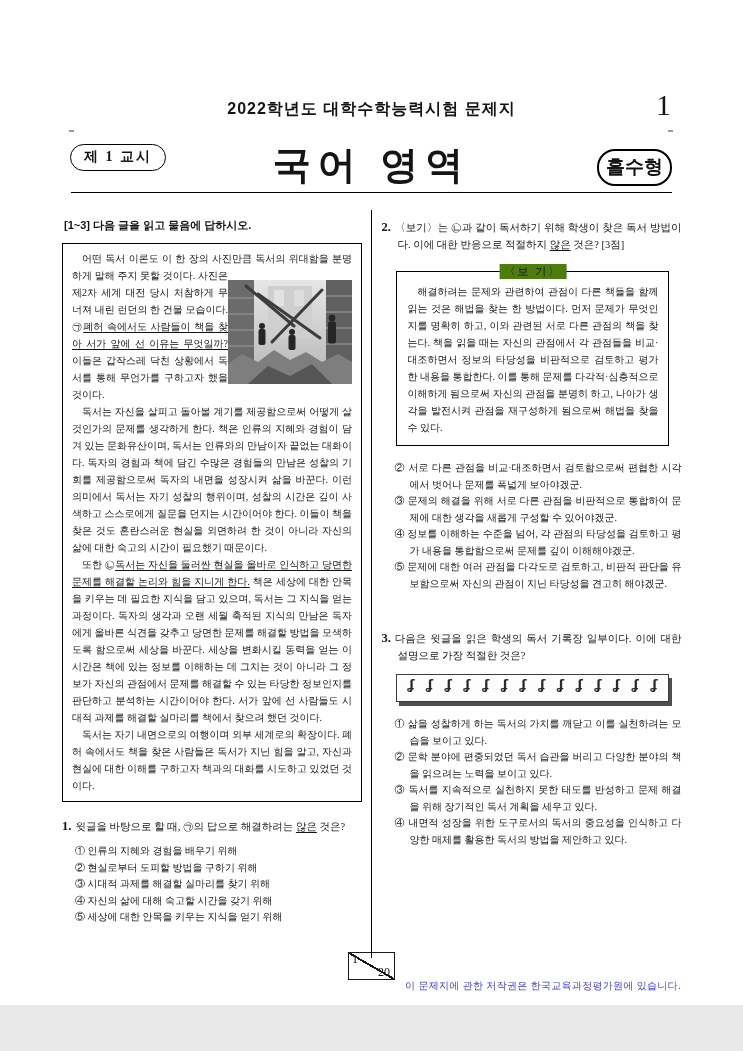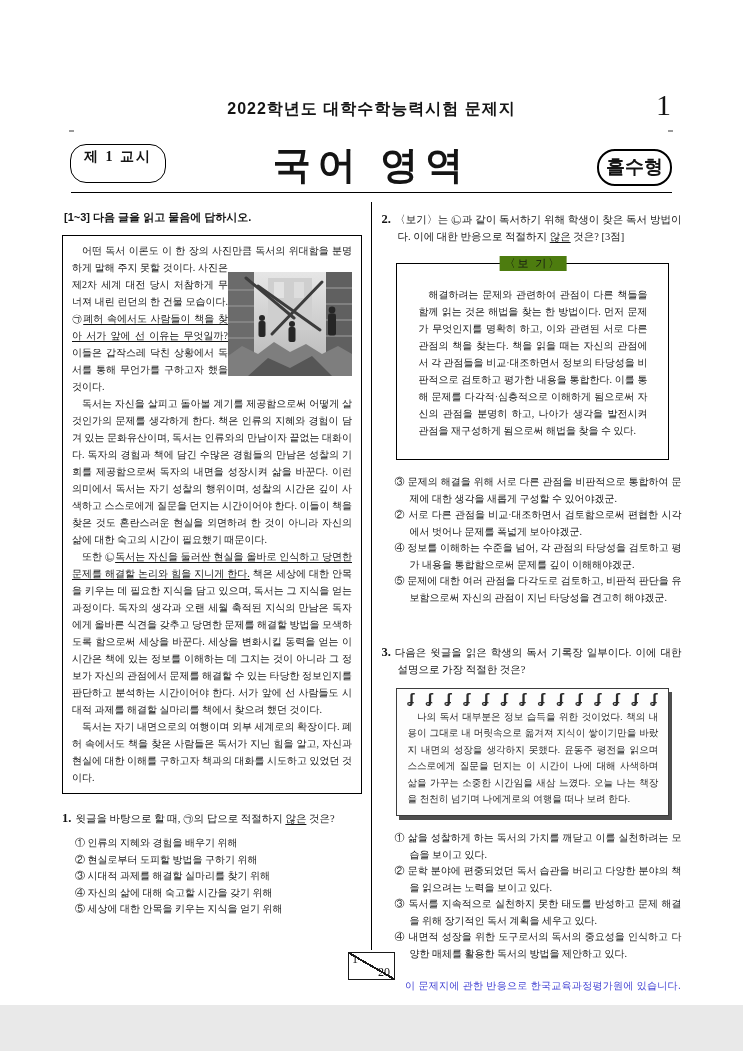--- a/index.html
+++ b/index.html
@@ -6,29 +6,29 @@
   .page{position:relative;width:743px;height:1005px;margin:0 auto;background:#fff;
         font-family:"Liberation Serif","DejaVu Serif",serif;color:#141414;overflow:hidden;}
 
   
   .exam-title{position:absolute;top:99px;left:0;width:100%;text-align:center;
               font-family:"Liberation Sans","DejaVu Sans",sans-serif;font-weight:700;font-size:16px;letter-spacing:1px;}
   .page-number{position:absolute;top:88px;right:72px;font-size:30px;font-weight:400;}
   .trim-mark{position:absolute;top:130px;width:5px;height:2px;background:#9a9a9a;}
   .trim-left{left:69px;} .trim-right{right:70px;}
   .period-badge{position:absolute;top:144px;left:70px;border:1.4px solid #000;border-radius:16px;
-                padding:3px 13px 16px;font-size:14px;font-weight:700;letter-spacing:2px;}
+                padding:3px 13px 4px;font-size:14px;font-weight:700;letter-spacing:2px;}
   .subject-title{position:absolute;top:140px;left:0;width:100%;text-align:center;
                  font-family:"Liberation Sans","DejaVu Sans",sans-serif;font-weight:900;font-size:38px;letter-spacing:7px;}
   .type-badge{position:absolute;top:149px;right:71px;border:2.4px solid #000;border-radius:18px;
               padding:3px 7px 4px;font-family:"Liberation Sans","DejaVu Sans",sans-serif;font-weight:900;font-size:19px;}
   .header-rule{position:absolute;top:192px;left:71px;right:71px;border-top:1.7px solid #000;}
 
   
-  .columns{position:absolute;top:202px;left:62px;width:621px;display:flex;}
+  .columns{position:absolute;top:210px;left:62px;width:621px;display:flex;}
   .col{width:300px;}
   .column-divider{width:1.4px;background:#000;height:748px;margin:0 9px;}
 
   .instruction{margin:8px 0 10px 2px;font-family:"Liberation Sans","DejaVu Sans",sans-serif;
                font-weight:700;font-size:11px;}
 
   .passage-box{border:1.4px solid #000;padding:6px 9px 7px;min-height:510px;}
   .para{margin:0;font-size:10px;line-height:17px;text-align:justify;text-indent:1em;}
   .u{text-decoration:underline;text-underline-offset:2px;}
   .photo{float:right;width:124px;height:104px;margin:13px 0 4px 7px;shape-outside:border-box;}
@@ -38,21 +38,21 @@
   .stem{font-size:10.5px;line-height:17px;padding-left:16px;text-indent:-16px;text-align:justify;}
   .qnum{font-weight:700;font-size:12.5px;padding-right:4px;}
   .options{margin:8px 0 0 13px;}
   .option{font-size:10px;line-height:16.5px;padding-left:15px;text-indent:-15px;text-align:justify;}
 
   
   .boki-box{position:relative;margin:18px 0 14px 15px;width:253px;border:1.5px solid #000;
             padding:10px 9px 8px;}
   .boki-label{position:absolute;top:-8px;left:50%;transform:translateX(-50%);background:#4d7c0f;
               padding:0 5px;font-size:11px;letter-spacing:2px;white-space:nowrap;}
-  .boki-text{margin:12px;font-size:10px;line-height:17px;text-align:justify;text-indent:1em;}
+  .boki-text{margin:1px;font-size:10px;line-height:17px;text-align:justify;text-indent:1em;}
 
   
   .notebook{margin:10px 2px 14px 15px;width:251px;border:1.2px solid #3d3d3d;
             box-shadow:3px 4px 0 0 #4e4e4e;padding:2px 10px 8px;background:#fdfdfd;}
   .spiral-binding{font-family:"DejaVu Sans",sans-serif;font-weight:700;font-size:13px;color:#2b2b2b;
                   letter-spacing:3.5px;white-space:nowrap;overflow:hidden;text-align:center;line-height:16px;}
   .nb-text{margin:2px 0 0;font-family:"Liberation Sans","DejaVu Sans",sans-serif;font-size:9.6px;
            line-height:16.4px;color:#2a2a2a;text-align:justify;text-indent:1em;}
 
   
@@ -124,21 +124,21 @@
                   <rect x="100" y="41.5" width="8" height="22" rx="2"></rect>
             </g>
           </svg>
             </span><span>분명하게 말해 주지 못할 것이다. 사진은 제2차 세계 대전 당시 처참하게 무너져 내린 런던의 한 건물 모습이다. ㉠</span><span class="u">폐허 속에서도 사람들이 책을 찾아 서가 앞에 선 이유는 무엇일까?</span><span> 이들은 갑작스레 닥친 상황에서 독서를 통해 무언가를 구하고자 했을 것이다.</span></p>
         <p class="para">독서는 자신을 살피고 돌아볼 계기를 제공함으로써 어떻게 살 것인가의 문제를 생각하게 한다. 책은 인류의 지혜와 경험이 담겨 있는 문화유산이며, 독서는 인류와의 만남이자 끝없는 대화이다. 독자의 경험과 책에 담긴 수많은 경험들의 만남은 성찰의 기회를 제공함으로써 독자의 내면을 성장시켜 삶을 바꾼다. 이런 의미에서 독서는 자기 성찰의 행위이며, 성찰의 시간은 깊이 사색하고 스스로에게 질문을 던지는 시간이어야 한다. 이들이 책을 찾은 것도 혼란스러운 현실을 외면하려 한 것이 아니라 자신의 삶에 대한 숙고의 시간이 필요했기 때문이다.</p>
         <p class="para"><span>또한 ㉡</span><span class="u">독서는 자신을 둘러싼 현실을 올바로 인식하고 당면한 문제를 해결할 논리와 힘을 지니게 한다.</span><span> 책은 세상에 대한 안목을 키우는 데 필요한 지식을 담고 있으며, 독서는 그 지식을 얻는 과정이다. 독자의 생각과 오랜 세월 축적된 지식의 만남은 독자에게 올바른 식견을 갖추고 당면한 문제를 해결할 방법을 모색하도록 함으로써 세상을 바꾼다. 세상을 변화시킬 동력을 얻는 이 시간은 책에 있는 정보를 이해하는 데 그치는 것이 아니라 그 정보가 자신의 관점에서 문제를 해결할 수 있는 타당한 정보인지를 판단하고 분석하는 시간이어야 한다. 서가 앞에 선 사람들도 시대적 과제를 해결할 실마리를 책에서 찾으려 했던 것이다.</span></p>
         <p class="para">독서는 자기 내면으로의 여행이며 외부 세계로의 확장이다. 폐허 속에서도 책을 찾은 사람들은 독서가 지닌 힘을 알고, 자신과 현실에 대한 이해를 구하고자 책과의 대화를 시도하고 있었던 것이다.</p>
       </div>
 
       <div class="question">
-        <div class="stem"><span class="qnum">1.</span><span>윗글을 바탕으로 할 때, ㉠의 답으로 적절하지 </span><span class="u">않은</span><span> 것은?</span></div>
+        <div class="stem"><span class="qnum">1.</span><span>윗글을 바탕으로 할 때, ㉠의 답으로 해결하려는 </span><span class="u">않은</span><span> 것은?</span></div>
         <div class="options">
           <div class="option">① 인류의 지혜와 경험을 배우기 위해</div>
           <div class="option">② 현실로부터 도피할 방법을 구하기 위해</div>
           <div class="option">③ 시대적 과제를 해결할 실마리를 찾기 위해</div>
           <div class="option">④ 자신의 삶에 대해 숙고할 시간을 갖기 위해</div>
           <div class="option">⑤ 세상에 대한 안목을 키우는 지식을 얻기 위해</div>
         </div>
       </div>
     </section>
 
@@ -147,44 +147,43 @@
     <section class="col">
       <div class="question" style="margin-top:9px;">
         <div class="stem"><span class="qnum">2.</span><span>〈보기〉는 ㉡과 같이 독서하기 위해 학생이 찾은 독서 방법이다. 이에 대한 반응으로 적절하지 </span><span class="u">않은</span><span> 것은? [3점]</span></div>
 
         <div class="boki-box">
           <div class="boki-label">〈보 기〉</div>
           <p class="boki-text">해결하려는 문제와 관련하여 관점이 다른 책들을 함께 읽는 것은 해법을 찾는 한 방법이다. 먼저 문제가 무엇인지를 명확히 하고, 이와 관련된 서로 다른 관점의 책을 찾는다. 책을 읽을 때는 자신의 관점에서 각 관점들을 비교·대조하면서 정보의 타당성을 비판적으로 검토하고 평가한 내용을 통합한다. 이를 통해 문제를 다각적·심층적으로 이해하게 됨으로써 자신의 관점을 분명히 하고, 나아가 생각을 발전시켜 관점을 재구성하게 됨으로써 해법을 찾을 수 있다.</p>
         </div>
 
         <div class="options">
+          <div class="option">② 서로 다른 관점을 비교·대조하면서 검토함으로써 편협한 시각에서 벗어나 문제를 폭넓게 보아야겠군.</div>
           <div class="option">③ 문제의 해결을 위해 서로 다른 관점을 비판적으로 통합하여 문제에 대한 생각을 새롭게 구성할 수 있어야겠군.</div>
-          <div class="option">② 서로 다른 관점을 비교·대조하면서 검토함으로써 편협한 시각에서 벗어나 문제를 폭넓게 보아야겠군.</div>
           <div class="option">④ 정보를 이해하는 수준을 넘어, 각 관점의 타당성을 검토하고 평가 내용을 통합함으로써 문제를 깊이 이해해야겠군.</div>
           <div class="option">⑤ 문제에 대한 여러 관점을 다각도로 검토하고, 비판적 판단을 유보함으로써 자신의 관점이 지닌 타당성을 견고히 해야겠군.</div>
         </div>
       </div>
 
       <div class="question" style="margin-top:38px;">
         <div class="stem"><span class="qnum">3.</span><span>다음은 윗글을 읽은 학생의 독서 기록장 일부이다. 이에 대한 설명으로 가장 적절한 것은?</span></div>
 
         <div class="notebook">
           <div class="spiral-binding">ʆ ʆ ʆ ʆ ʆ ʆ ʆ ʆ ʆ ʆ ʆ ʆ ʆ ʆ ʆ ʆ ʆ ʆ ʆ ʆ ʆ ʆ ʆ ʆ ʆ ʆ</div>
-          <p class="nb-text">나의 독서 대부분은 정보 습득을 위한 것이었다. 책의 내용이 그대로 내 머릿속으로 옮겨져 지식이 쌓이기만을 바랐지 내면의 성장을 생각하지 못했다. 윤동주 평전을 읽으며 스스로에게 질문을 던지는 이 시간이 나에 대해 사색하며 삶을 가꾸는 소중한 시간임을 새삼 느꼈다. 오늘 나는 책장을 천천히 넘기며 나에게로의 여행을 떠나 보려 한다.</p>
         </div>
 
         <div class="options">
           <div class="option">① 삶을 성찰하게 하는 독서의 가치를 깨닫고 이를 실천하려는 모습을 보이고 있다.</div>
           <div class="option">② 문학 분야에 편중되었던 독서 습관을 버리고 다양한 분야의 책을 읽으려는 노력을 보이고 있다.</div>
           <div class="option">③ 독서를 지속적으로 실천하지 못한 태도를 반성하고 문제 해결을 위해 장기적인 독서 계획을 세우고 있다.</div>
           <div class="option">④ 내면적 성장을 위한 도구로서의 독서의 중요성을 인식하고 다양한 매체를 활용한 독서의 방법을 제안하고 있다.</div>
         </div>
       </div>
     </section>
   </div>
 
   <div class="page-box">
     <span class="cur">1</span>
     <span class="tot">20</span>
   </div>
-  <div class="copyright">이 문제지에 관한 반응으로 한국교육과정평가원에 있습니다.</div>
+  <div class="copyright">이 문제지에 관한 저작권은 한국교육과정평가원에 있습니다.</div>
 
 </div>
 
 </body></html>

